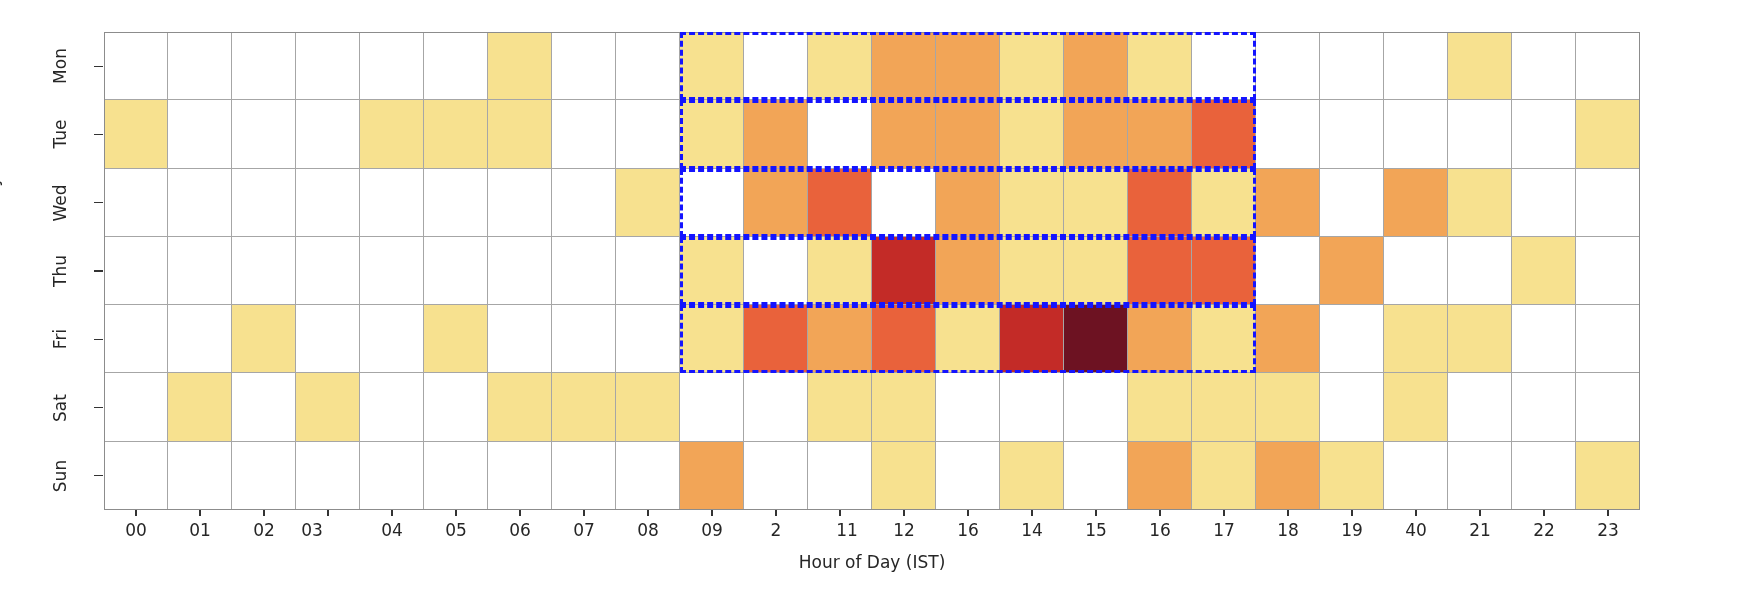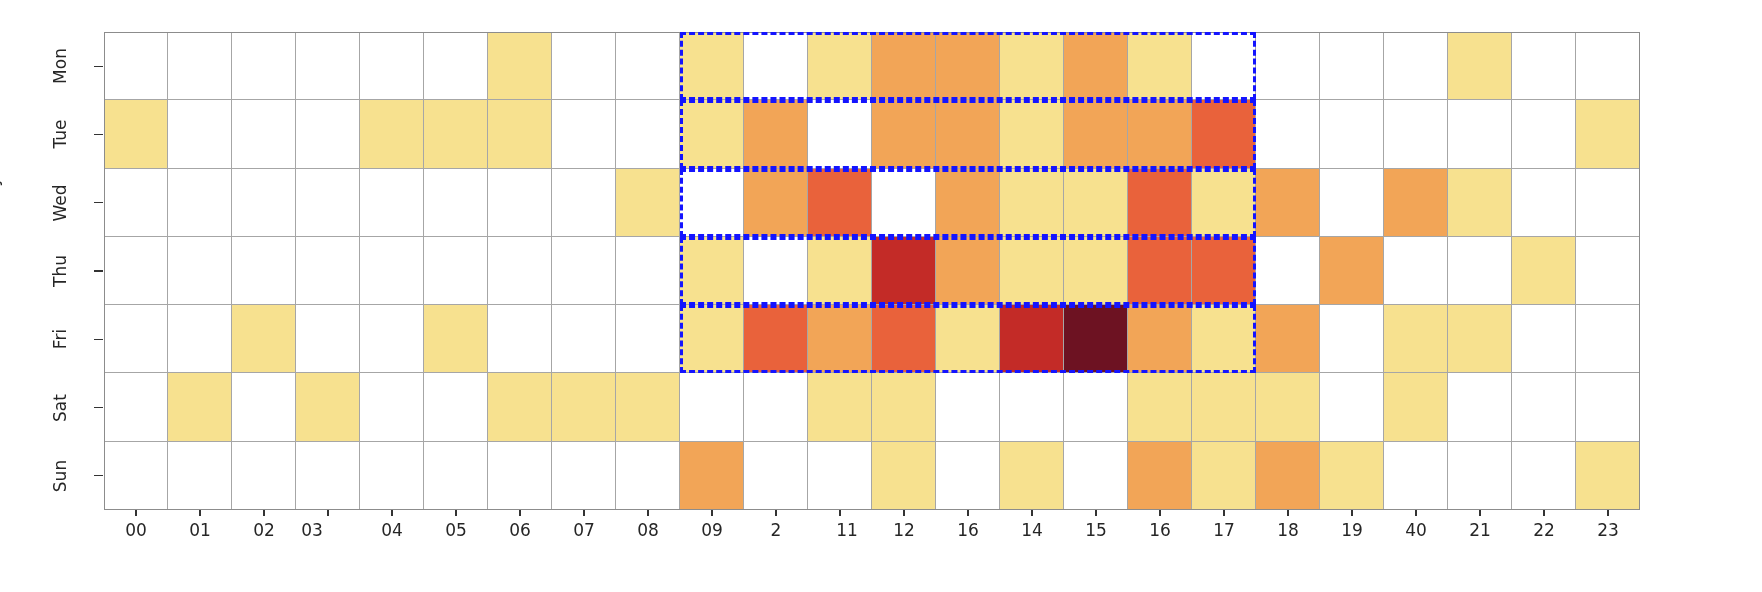--- a/index.html
+++ b/index.html
@@ -271,15 +271,16 @@
         <div class="xlab" style="left: 1248px;">19</div>
         <div class="xtick" style="left: 1311.3px;"></div>
         <div class="xlab" style="left: 1312px;">40</div>
         <div class="xtick" style="left: 1375.3px;"></div>
         <div class="xlab" style="left: 1376px;">21</div>
         <div class="xtick" style="left: 1439.3px;"></div>
         <div class="xlab" style="left: 1440px;">22</div>
         <div class="xtick" style="left: 1503.3px;"></div>
         <div class="xlab" style="left: 1504px;">23</div>
       </div>
+    <div id="xlabel-axis">Hour of Day (IST)</div>
   </div>
 
 </div>
 
 </body></html>

